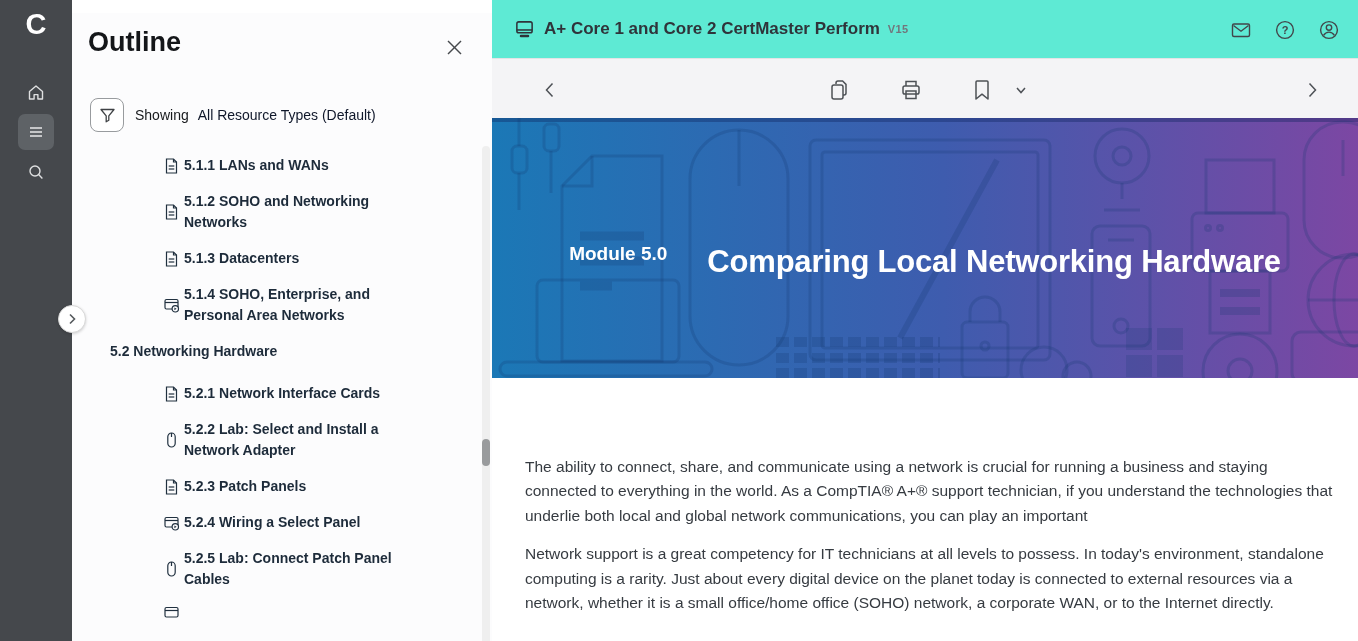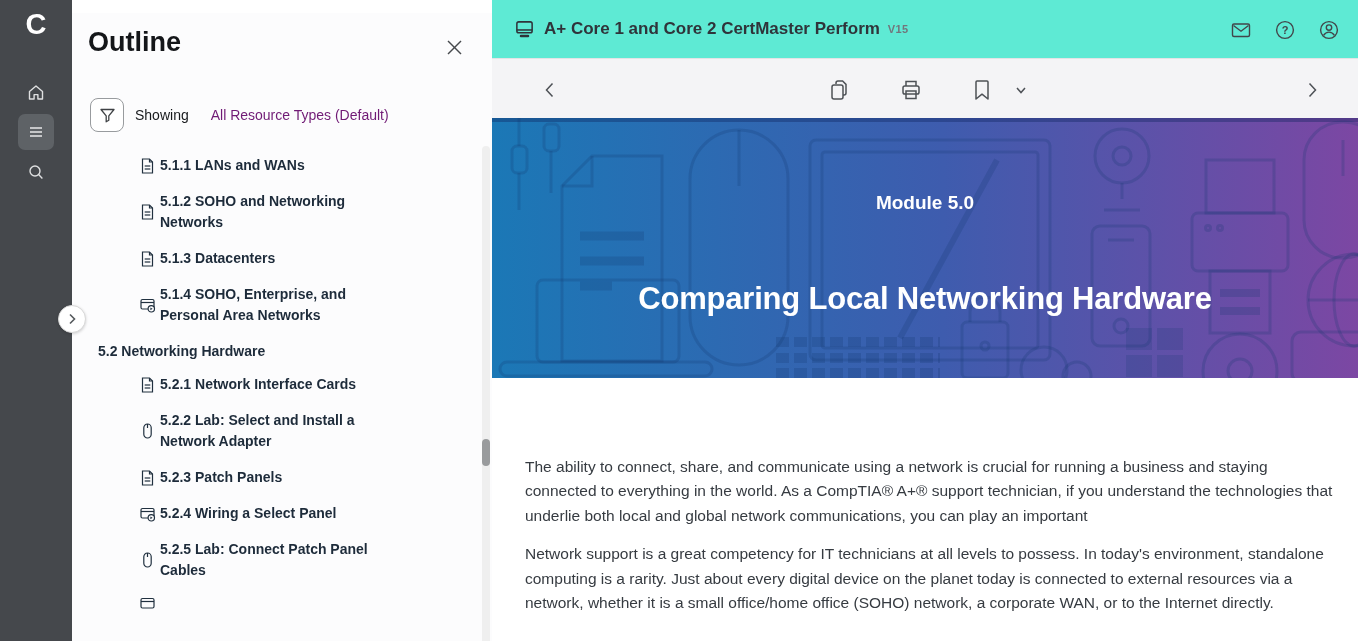--- a/index.html
+++ b/index.html
@@ -24,27 +24,27 @@
 
   
   .panel { position:absolute; left:72px; top:13px; width:420px; height:641px; background:#fcfcfd; }
   .panel-title { position:absolute; left:16px; top:14px; font-size:27px; font-weight:700; color:#141619; }
   .panel-close { position:absolute; right:24px; top:20px; width:28px; height:28px; border:none;
                  background:transparent; cursor:pointer; display:flex; align-items:center; justify-content:center; }
   .filter-row { position:absolute; left:18px; top:85px; display:flex; align-items:center; }
   .filter-btn { width:34px; height:34px; border:1px solid #989b9e; border-radius:8px; background:#fff;
                 display:flex; align-items:center; justify-content:center; cursor:pointer; }
   .showing { margin-left:11px; font-size:14px; font-weight:400; color:#17191c; }
-  .filter-value { margin-left:22px; font-size:14px; color:#701a75; }
+  .filter-value { margin-left:9px; font-size:14px; color:#0f172a; }
 
   .o-list { position:absolute; left:0; top:142px; width:400px; }
-  .o-row { display:flex; align-items:center; padding-left:68px; margin-bottom:15px; cursor:pointer; }
+  .o-row { display:flex; align-items:center; padding-left:92px; margin-bottom:15px; cursor:pointer; }
   .o-ic { width:16px; height:16px; flex:0 0 16px; margin-right:4px; display:flex; align-items:center; }
   .o-label { font-size:14px; font-weight:700; color:#1d2b3a; line-height:21px; max-width:218px; }
-  .o-section { padding-left:26px; margin-top:6px; margin-bottom:12px; cursor:pointer; }
+  .o-section { padding-left:38px; margin-top:6px; margin-bottom:21px; cursor:pointer; }
 
   .scroll-track { position:absolute; left:410px; top:133px; width:8px; height:508px;
                   background:#efefef; border-radius:4px; }
   .scroll-thumb { position:absolute; left:0; top:293px; width:8px; height:27px;
                   background:#999b9d; border-radius:4px; cursor:grab; }
 
   
   .main { position:absolute; left:492px; top:0; width:866px; height:641px; background:#fff; }
   .main-header { position:absolute; left:0; top:0; width:866px; height:59px; background:#5eead4;
                  border-bottom:1px solid #e3e4e6; display:flex; align-items:center; padding-left:22px; }
@@ -56,21 +56,21 @@
 
   .toolbar { position:absolute; left:0; top:59px; width:866px; height:59px; background:#f4f4f6; }
   .tb { position:absolute; top:17px; }
 
   .banner { position:absolute; left:0; top:118px; width:866px; height:260px;
             background:linear-gradient(90deg,#1b78b6 0%,#3e5cae 52%,#7c47a3 100%); overflow:hidden; }
   .banner::before { content:""; position:absolute; left:0; top:0; width:100%; height:4px;
                     background:rgba(16,36,94,.38); }
   .banner svg.pattern { position:absolute; left:0; top:0; }
   .banner-text { position:absolute; left:0; top:0; width:100%; height:100%; display:flex;
-                 flex-direction:column; align-items:center; justify-content:center; color:#fff;gap:40px; }
+                 flex-direction:row; align-items:center; justify-content:center; color:#fff;gap:40px; }
   .banner-module { font-size:19px; font-weight:700; margin-top:12px; }
   .banner-title { font-size:31px; font-weight:700; margin-top:27px; letter-spacing:-.2px; }
 
   .article { position:absolute; left:33px; top:455px; width:814px; }
   .article p { font-size:15.5px; line-height:24.4px; color:#363b41; margin-bottom:14px; }
 </style>
 </head>
 <body>
 
 <div class="app">

